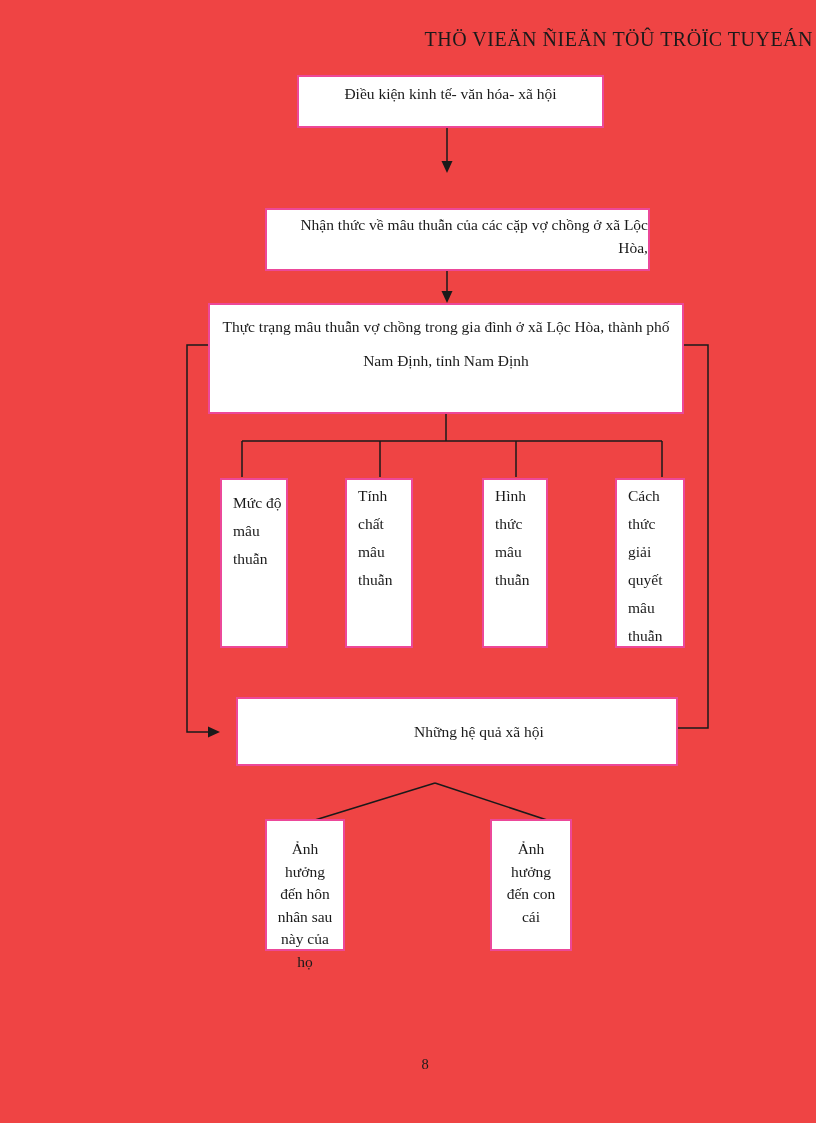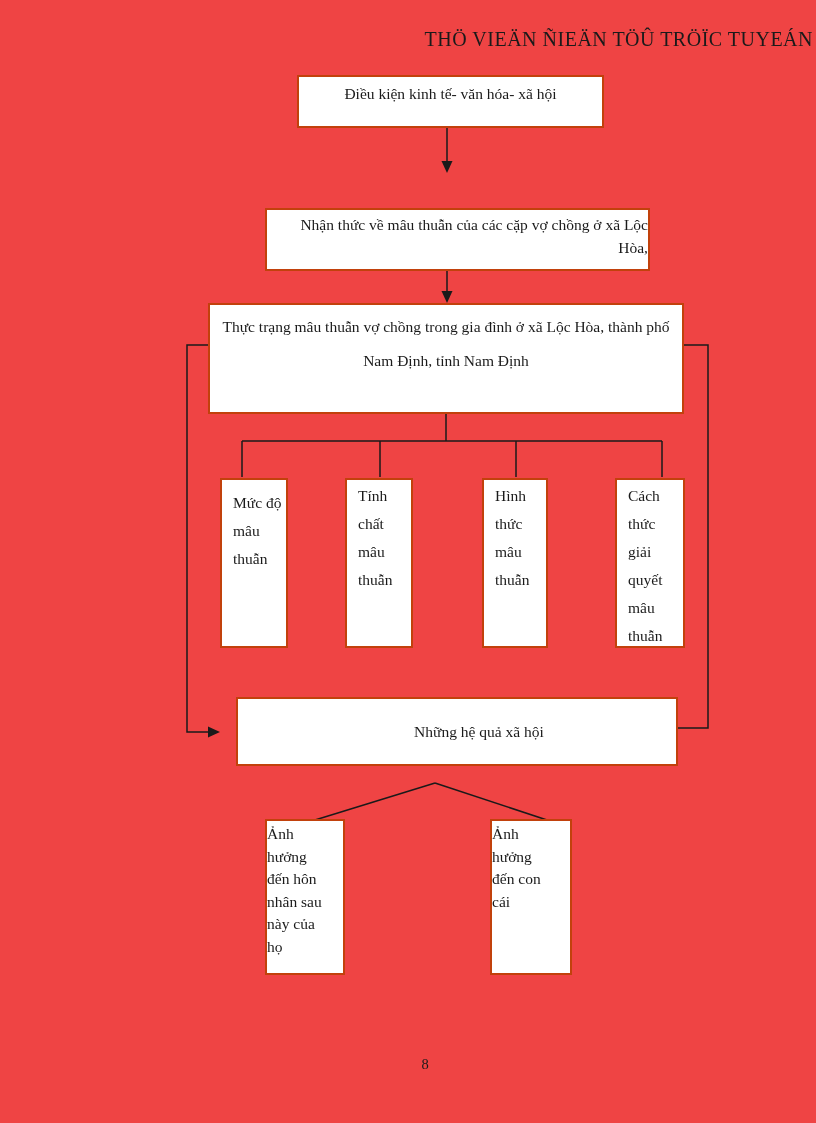--- a/index.html
+++ b/index.html
@@ -24,39 +24,39 @@
   }
   .connectors {
     position: absolute;
     top: 0; left: 0;
     width: 816px; height: 1123px;
     pointer-events: none;
   }
   .node {
     position: absolute;
     box-sizing: border-box;
-    border: 2px solid #c2410c;
+    border: 2px solid #ec4899;
     background: #ffffff;
     font-size: 15.5px;
     line-height: 23px;
   }
   .node .txt { white-space: pre-line; }
   .n-economic   { left: 297px; top: 75px;  width: 307px; height: 53px;  text-align: center; padding-top: 5px; }
   .n-awareness  { left: 265px; top: 208px; width: 385px; height: 63px;  text-align: right; padding-top: 3px; }
   .n-reality    { left: 208px; top: 303px; width: 476px; height: 111px;  text-align: center; padding-top: 5px; line-height: 34px; }
   .n-col        { top: 478px; height: 170px; text-align: left; line-height: 28px; padding-left: 11px; padding-right: 2px; padding-top: 2px; }
   .n-level      { left: 220px; width: 68px; padding-top: 9px; }
   .n-nature     { left: 345px; width: 68px; }
   .n-form       { left: 482px; width: 66px; }
   .n-resolution { left: 615px; width: 70px; }
   .n-consequences {
     left: 236px; top: 697px; width: 442px; height: 69px;
     display: flex; align-items: center; justify-content: center; padding-left: 44px;
   }
-  .n-bottom { top: 819px; height: 156px; text-align: left; line-height: 22.5px; padding-top: 2px; }
+  .n-bottom { top: 819px; height: 132px; text-align: center; line-height: 22.5px; padding-top: 17px; }
   .n-marriage { left: 265px; width: 80px; }
   .n-children { left: 490px; width: 82px; }
   .page-number {
     position: absolute;
     left: 415px; top: 1056px; width: 20px;
     text-align: center;
     font-size: 14.5px;
   }
 </style>
 </head>

